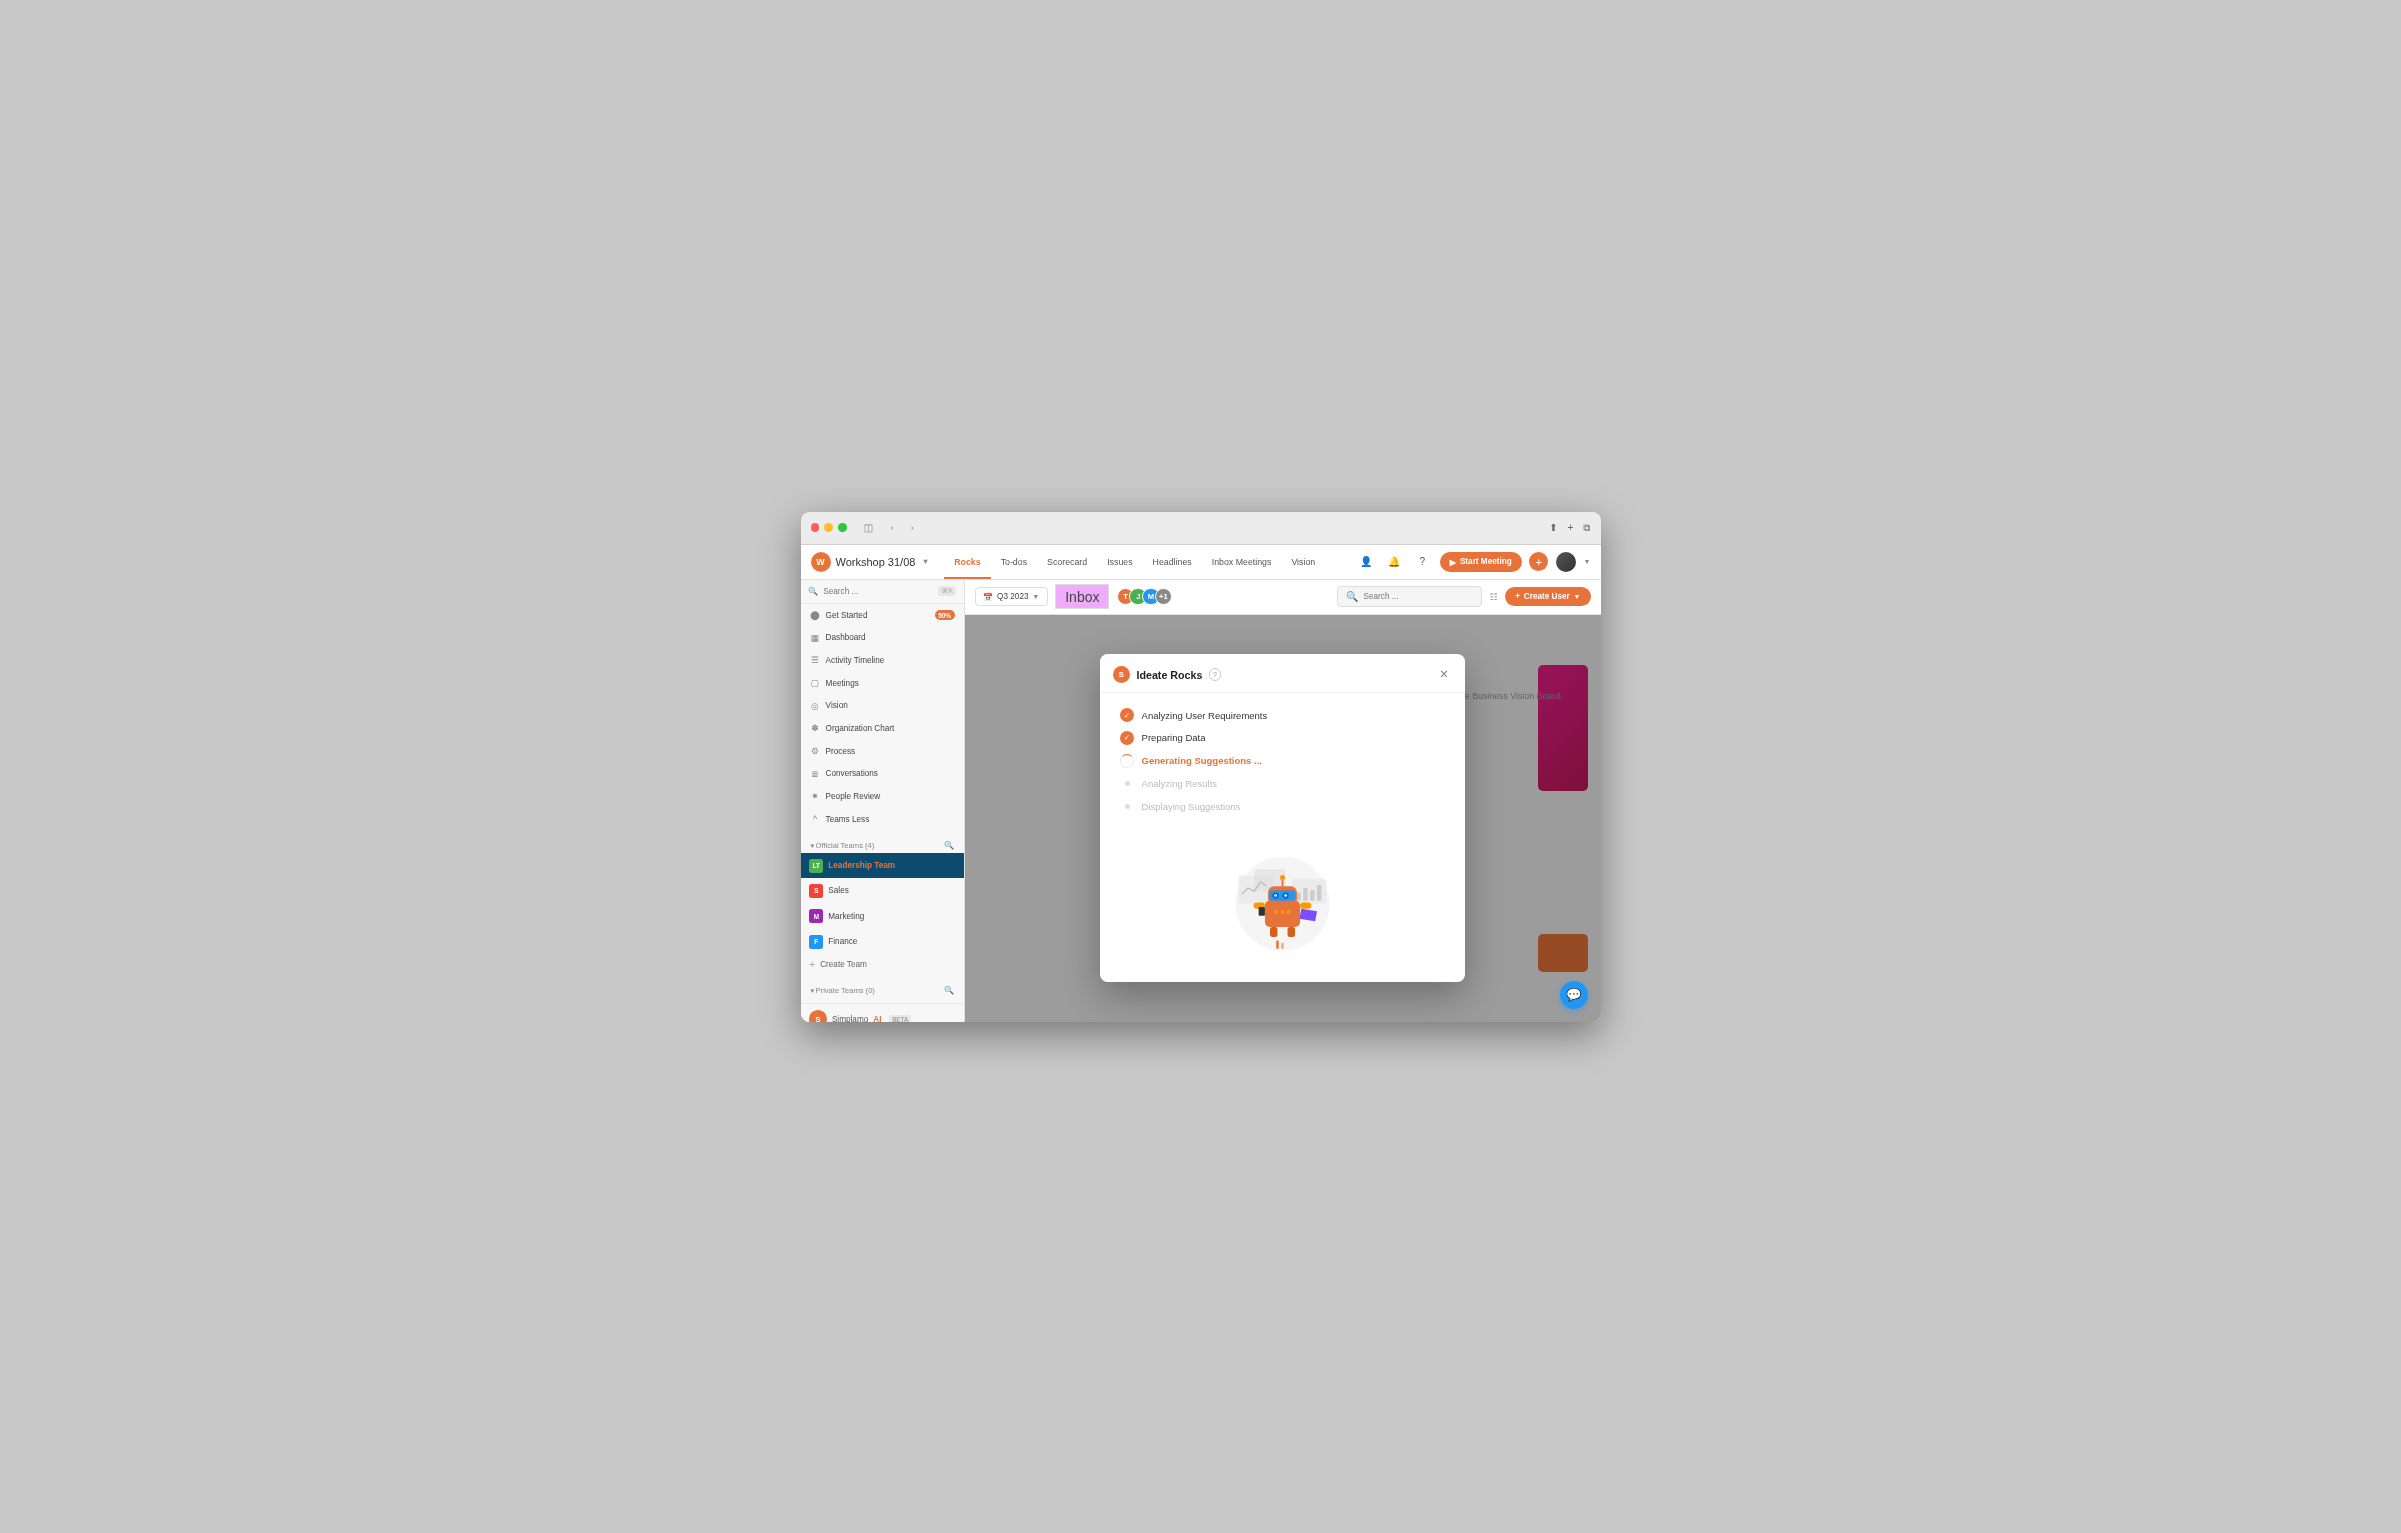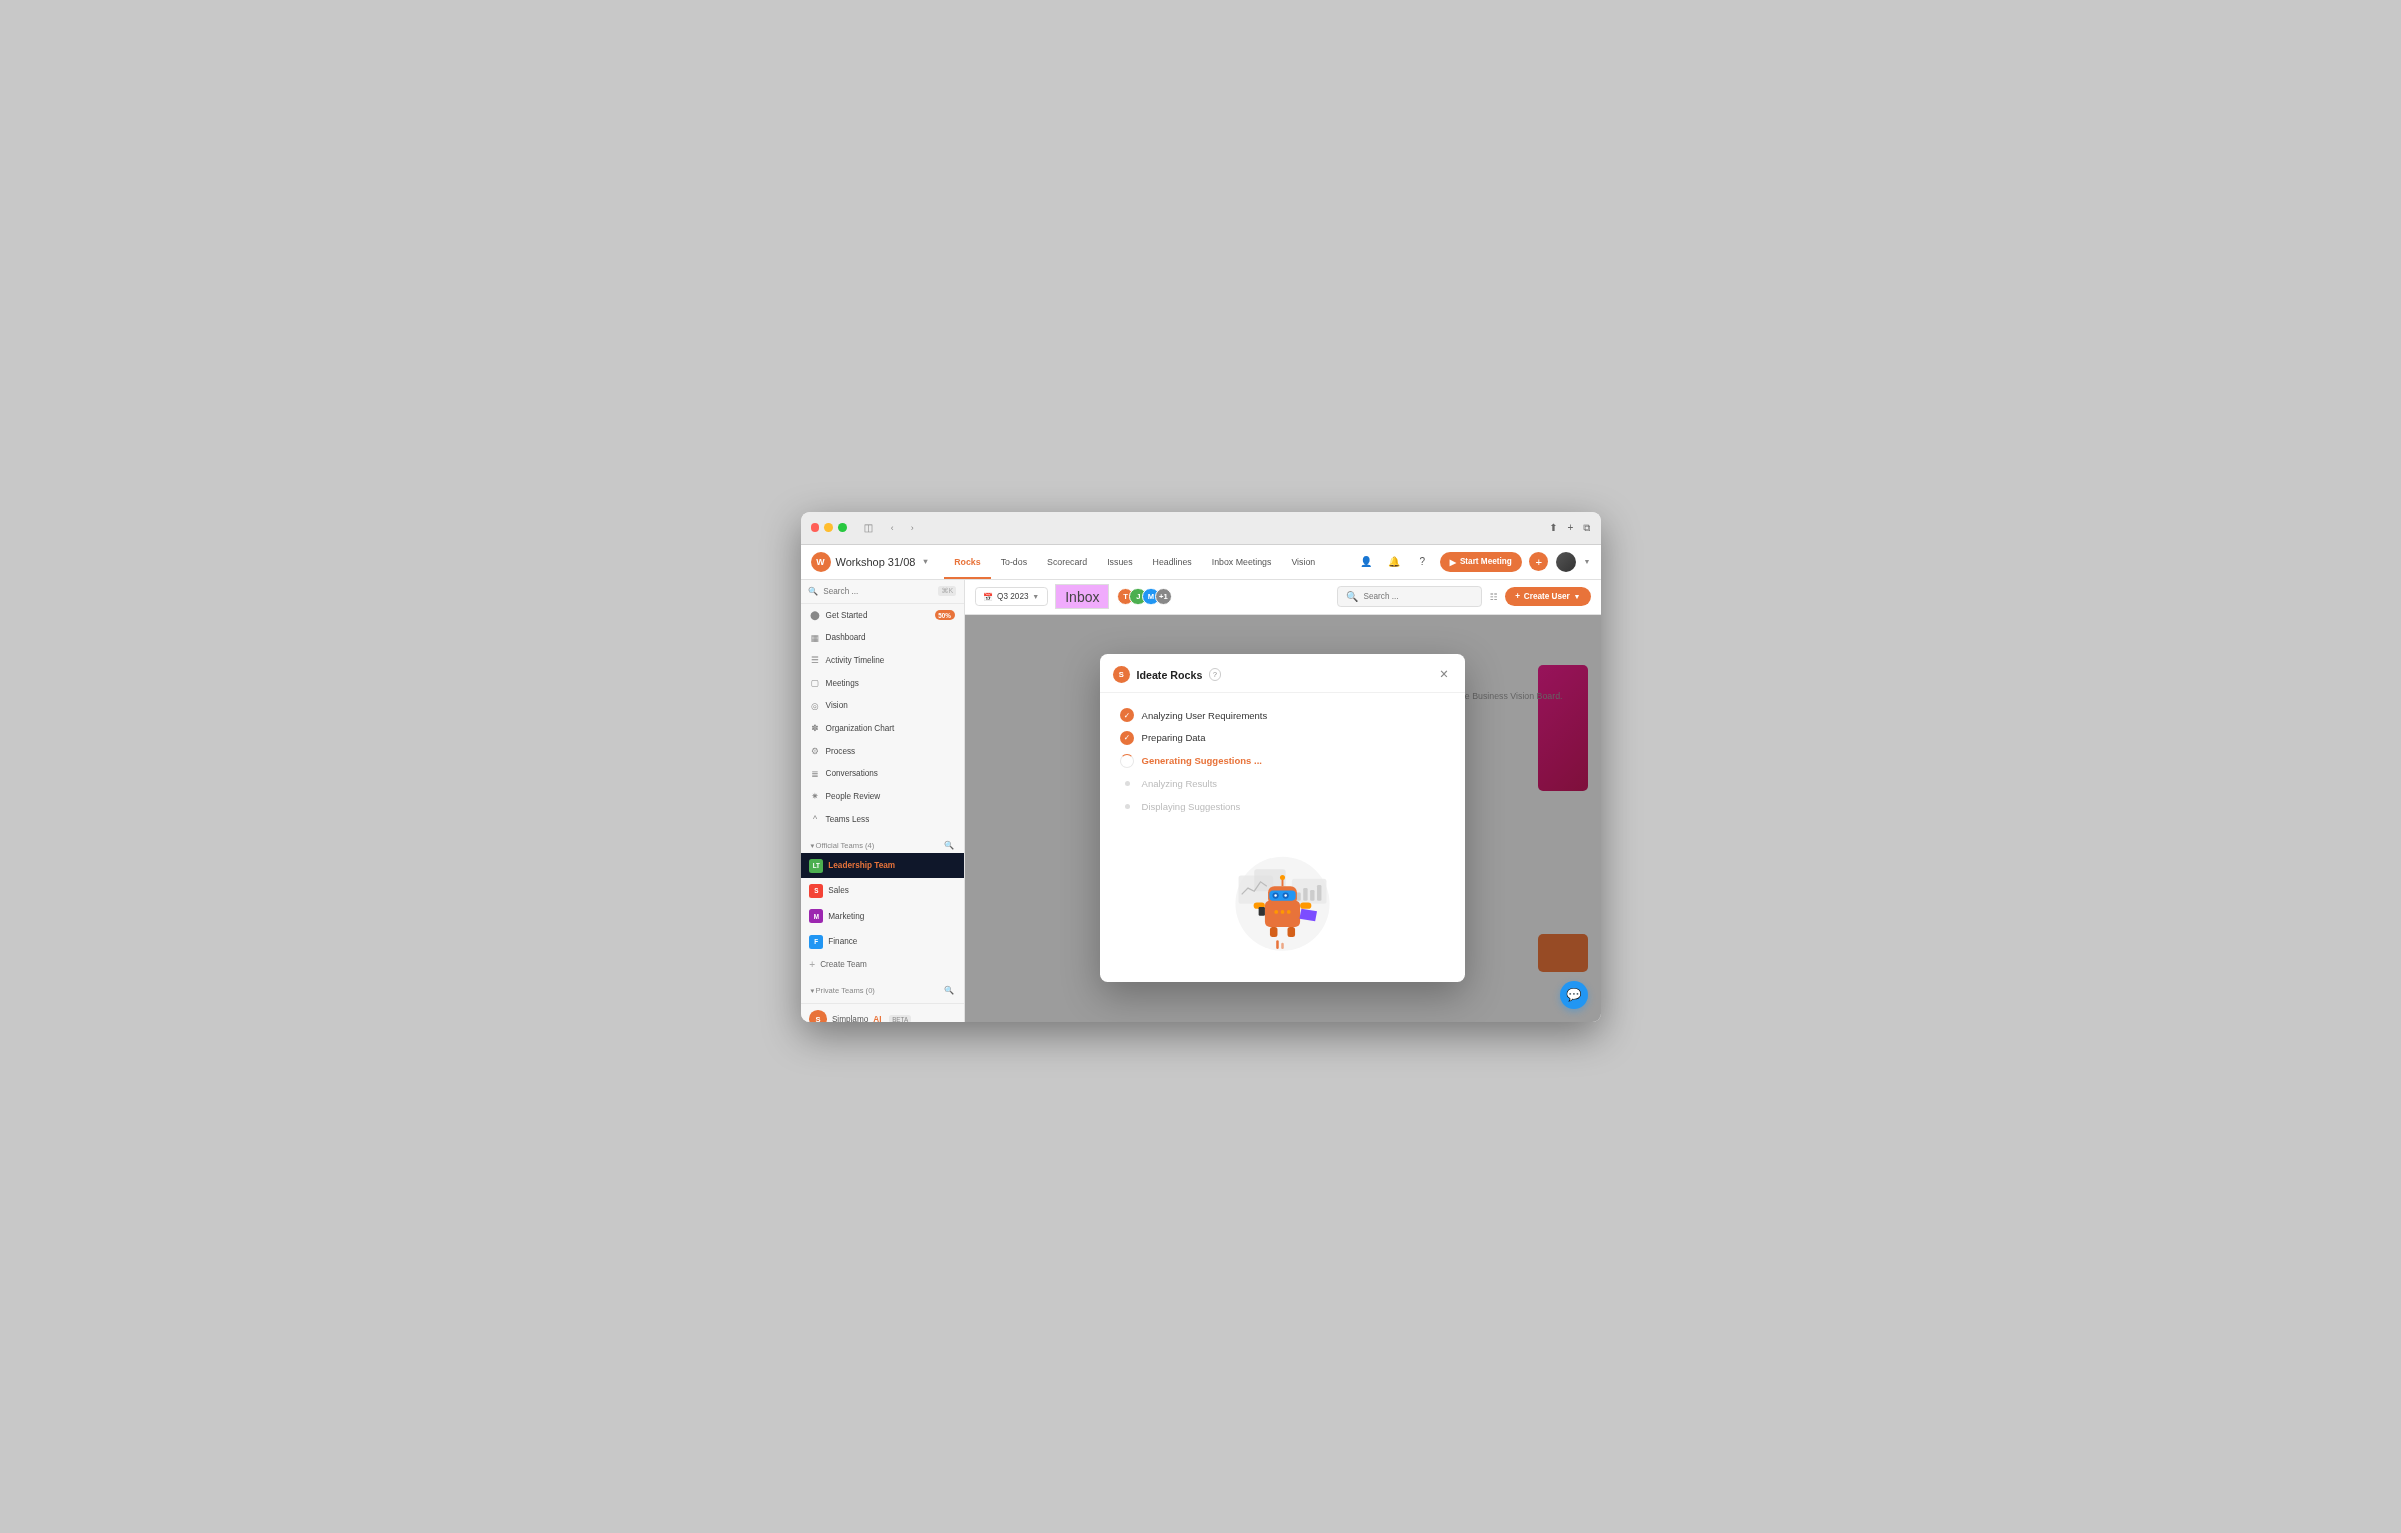--- a/index.html
+++ b/index.html
@@ -251,21 +251,21 @@
       display: flex;
       align-items: center;
       gap: 5px;
       padding: 5.7px 8.8px;
       font-size: 8.2px;
       color: #444;
       cursor: pointer;
       position: relative;
     }
     .sidebar-item.active {
-      background: #0f172a;
+      background: #0c4a6e;
       color: #e8733a;
       font-weight: 600;
     }
     .sidebar-item-icon {
       width: 11.3px;
       height: 11.3px;
       display: flex;
       align-items: center;
       justify-content: center;
       font-size: 8.8px;

